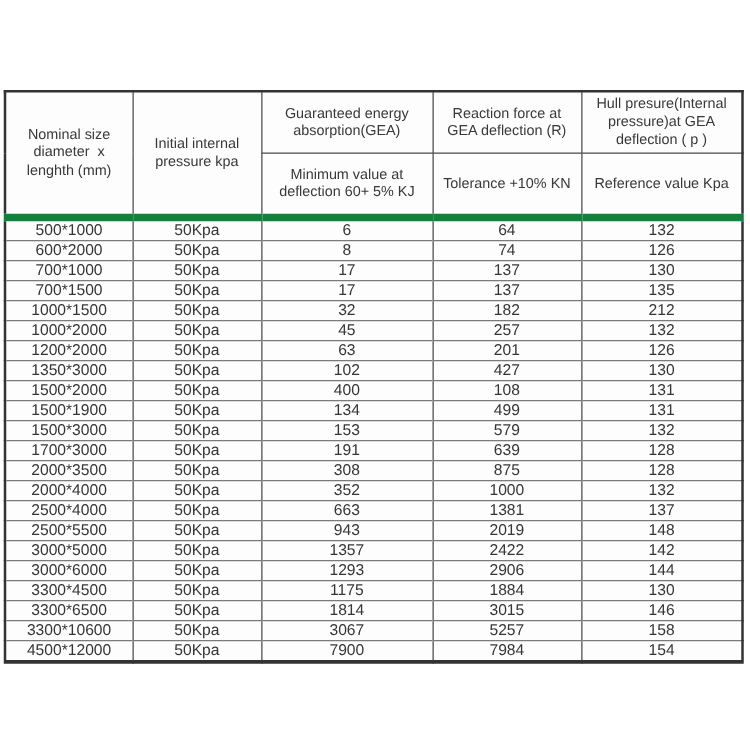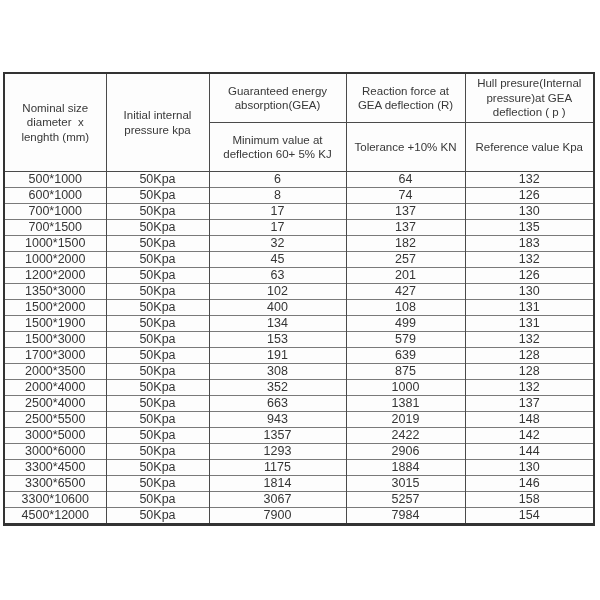--- a/index.html
+++ b/index.html
@@ -42,21 +42,21 @@
     border-top: 1px solid #7a7a7a;
     font-size: 12.5px;
     line-height: 15px;
     height: 15px;
     text-align: center;
     vertical-align: middle;
     padding: 0 2px;
     color: #353535;
     overflow: hidden;
   }
-  table.spec tbody tr:first-child td { border-top: 1px solid #15803d; }
+  table.spec tbody tr:first-child td { border-top: 6px solid #15803d; }
 </style>
 </head>
 <body>
 
 <div class="page">
   <table class="spec">
     <colgroup>
       <col style="width:102px">
       <col style="width:103px">
       <col style="width:137px">
@@ -87,21 +87,21 @@
     </thead>
     <tbody>
         <tr>
           <td>500*1000</td>
           <td>50Kpa</td>
           <td>6</td>
           <td>64</td>
           <td>132</td>
         </tr>
         <tr>
-          <td>600*1000</td>
+          <td>600*2000</td>
           <td>50Kpa</td>
           <td>8</td>
           <td>74</td>
           <td>126</td>
         </tr>
         <tr>
           <td>700*1000</td>
           <td>50Kpa</td>
           <td>17</td>
           <td>137</td>
@@ -112,21 +112,21 @@
           <td>50Kpa</td>
           <td>17</td>
           <td>137</td>
           <td>135</td>
         </tr>
         <tr>
           <td>1000*1500</td>
           <td>50Kpa</td>
           <td>32</td>
           <td>182</td>
-          <td>183</td>
+          <td>212</td>
         </tr>
         <tr>
           <td>1000*2000</td>
           <td>50Kpa</td>
           <td>45</td>
           <td>257</td>
           <td>132</td>
         </tr>
         <tr>
           <td>1200*2000</td>

